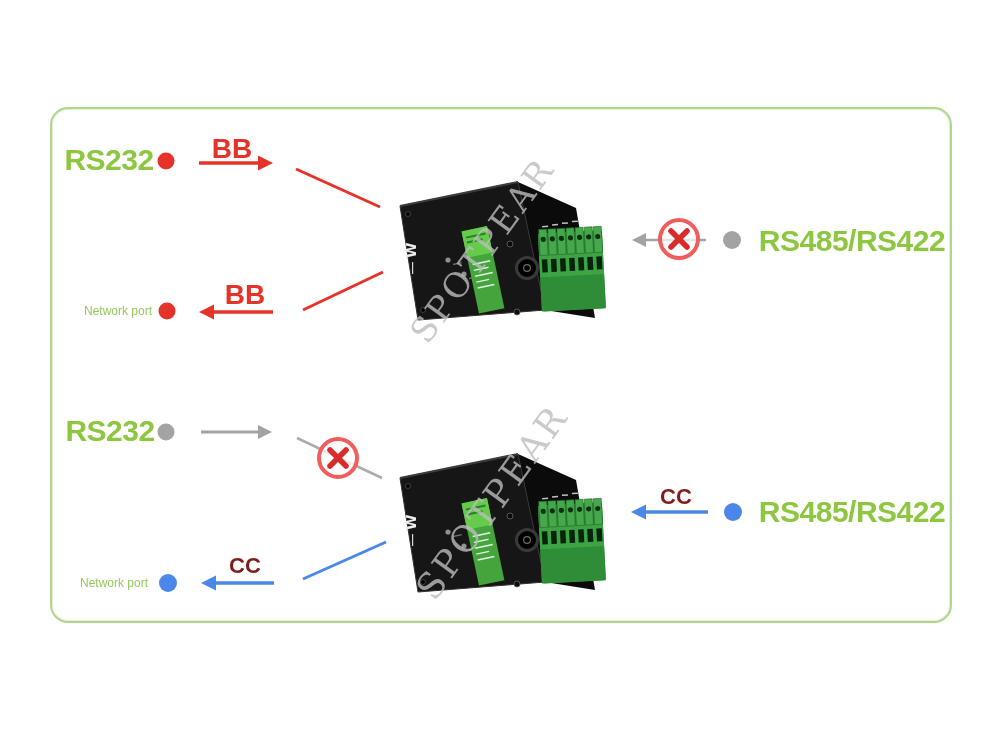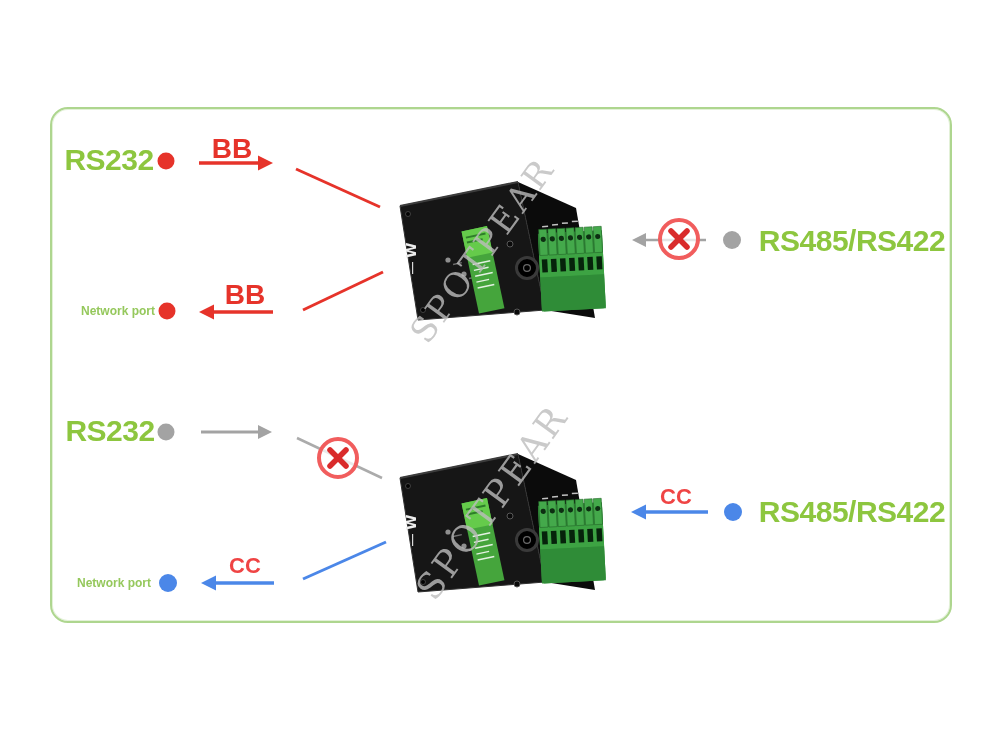--- a/index.html
+++ b/index.html
@@ -2,23 +2,23 @@
 <html><head>
 <meta charset="utf-8">
 <style>
   html,body{margin:0;padding:0;background:#ffffff;}
   #canvas{position:relative;width:983px;height:738px;background:#ffffff;overflow:hidden;
           font-family:"Liberation Sans",sans-serif;}
   .frame{position:absolute;left:50px;top:107px;width:898px;height:512px;
          border:2px solid #aed68f;border-radius:18px;box-shadow:inset 0 0 0 1px rgba(174,214,143,.35);}
   .lbl{position:absolute;transform:translate(-50%,-50%);white-space:nowrap;line-height:1;}
   .lbl-green{color:#8dc63f;font-size:30px;font-weight:600;letter-spacing:-.5px;}
-  .lbl-green-sm{color:#95c85c;font-size:12px;font-weight:700;}
+  .lbl-green-sm{color:#95c85c;font-size:12px;font-weight:400;}
   .lbl-red{color:#e6332a;font-size:28px;font-weight:600;}
-  .lbl-blue{color:#ef4444;font-size:22px;font-weight:600;}
+  .lbl-blue{color:#7f1d1d;font-size:22px;font-weight:600;}
   .watermark{position:absolute;transform:translate(-50%,-50%) rotate(-54deg);
              font-family:"DejaVu Serif",serif;color:#bdbdbd;opacity:.8;
              letter-spacing:3px;pointer-events:none;z-index:3;}
   .wm-top{left:482px;top:250px;font-size:34px;}
   .wm-bottom{left:492px;top:502px;font-size:36px;}
   svg.overlay{position:absolute;left:0;top:0;z-index:2;}
   .labels-layer{position:absolute;left:0;top:0;width:100%;height:100%;z-index:4;pointer-events:none;}
 </style>
 </head>
 <body>

